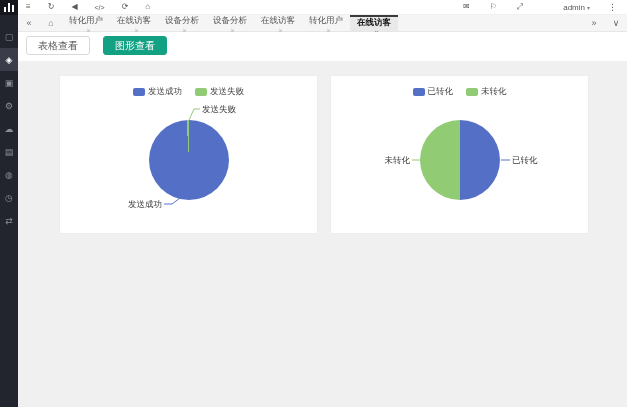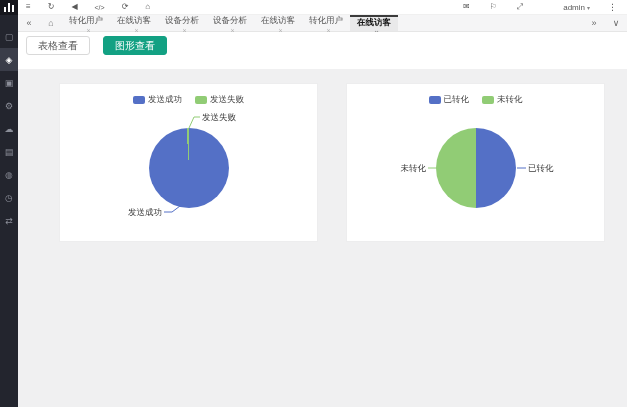--- a/index.html
+++ b/index.html
@@ -38,27 +38,27 @@
   .tabbar .tb-fill { flex:1; }
 
   
   .panel { flex:1; display:flex; flex-direction:column; min-height:0; }
   .panel-header { height:19px; background:#fbfbfb; border-bottom:1px solid #e8e8e8; display:flex; align-items:center; padding:0 10px; }
   .panel-title { font-size:10px; color:#333; }
   .ph-fill { flex:1; }
   .win-icon { font-size:9px; color:#6f6f6f; margin-left:10px; cursor:pointer; line-height:1; }
 
   
-  .btn-row { background:#ffffff; padding:4px 8px 14px 8px; display:flex; align-items:center; }
+  .btn-row { background:#ffffff; padding:4px 8px 6px 8px; display:flex; align-items:center; }
   .btn { font-size:10px; height:19px; padding:0 11px; border-radius:3px; display:flex; align-items:center; cursor:pointer; }
   .btn-plain { background:#ffffff; border:1px solid #d9d9d9; color:#595959; margin-right:13px; }
   .btn-primary { background:var(--accent); border:1px solid var(--accent); color:#ffffff; }
 
   
-  .content { flex:1; background:#f0f0f1; display:flex; padding:14px 0 0 41px; gap:28px; align-items:flex-start; }
+  .content { flex:1; background:#f0f0f1; display:flex; padding:14px 0 0 41px; gap:12px; align-items:flex-start; }
   .card { width:259px; height:159px; background:#ffffff; border:1px solid #ededee; position:relative; }
   .legend { position:absolute; top:10px; left:0; right:0; display:flex; justify-content:center; gap:13px; }
   .legend-item { display:flex; align-items:center; gap:3px; cursor:pointer; }
   .swatch { width:12px; height:8px; border-radius:2px; }
   .legend-label { font-size:8.5px; color:#454545; }
   .pie { position:absolute; left:50%; top:44px; width:80px; height:80px; margin-left:-40px; border-radius:50%; cursor:pointer; }
   .leaders { position:absolute; left:0; top:0; width:100%; height:100%; pointer-events:none; }
   .leaders polyline { fill:none; stroke-width:1; }
   .lead-blue { stroke:var(--pie-blue); }
   .lead-green { stroke:var(--pie-green); }

